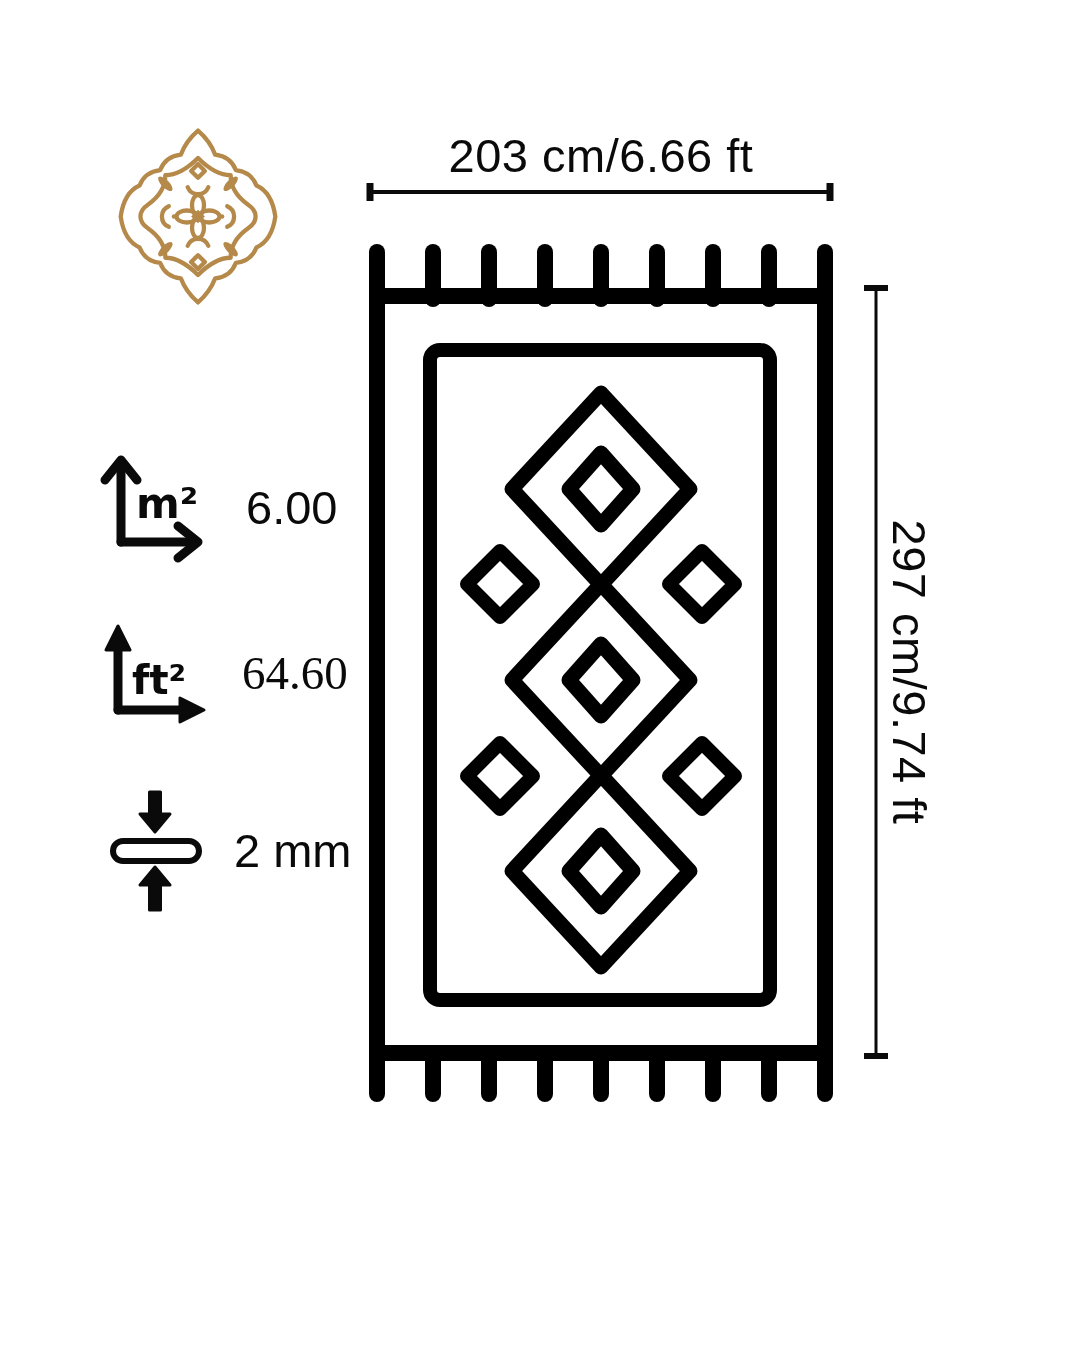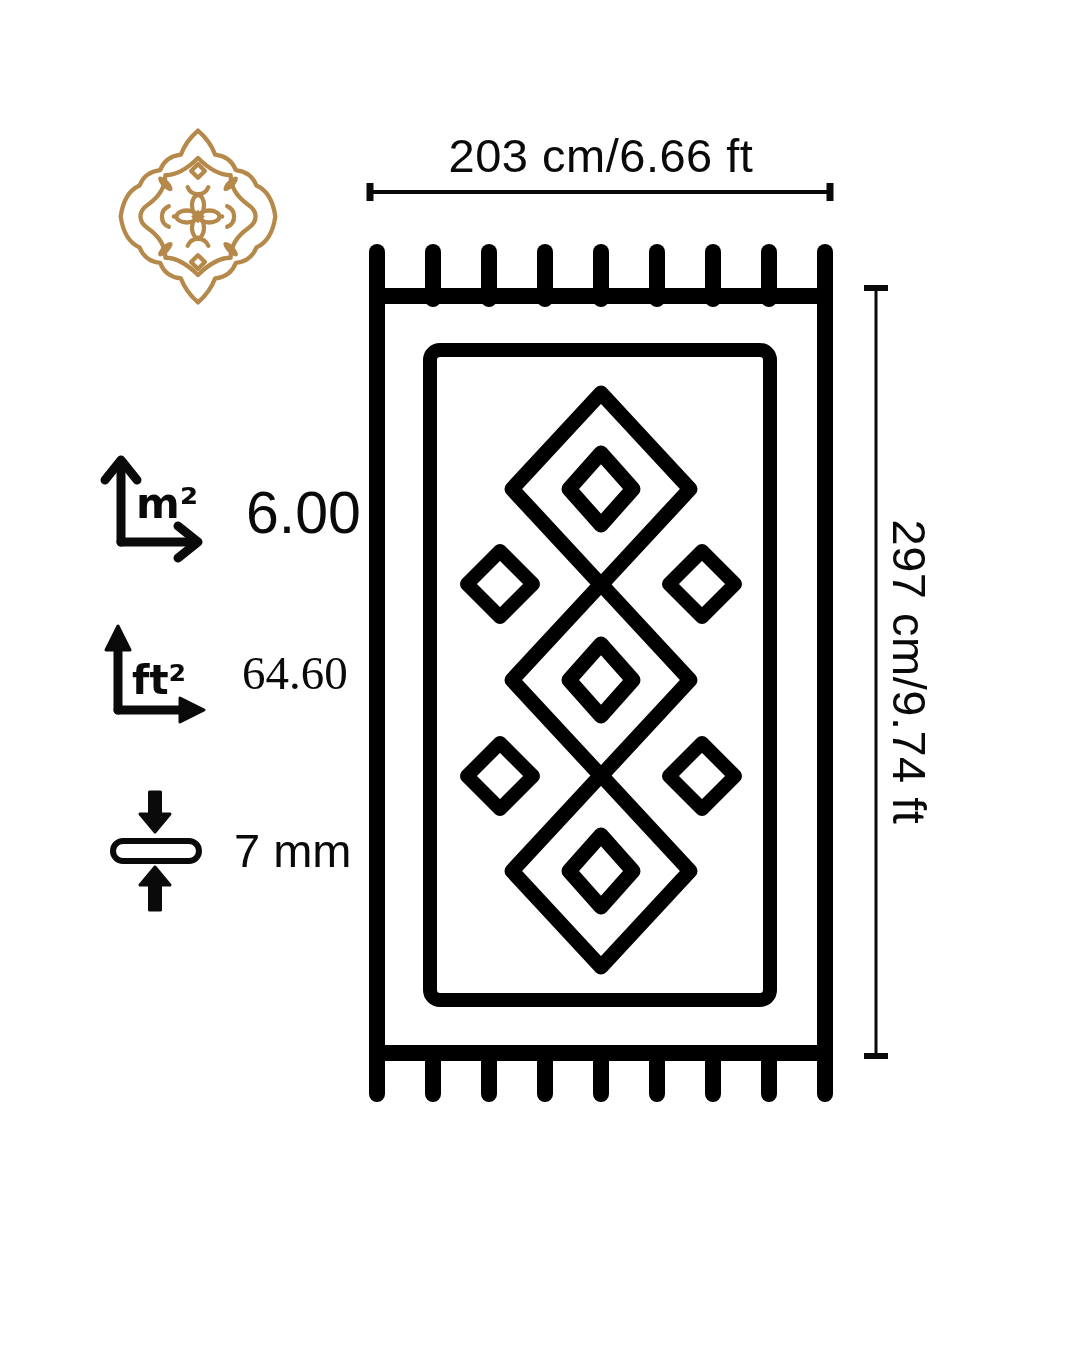--- a/index.html
+++ b/index.html
@@ -22,21 +22,21 @@
     writing-mode:vertical-rl;
     font-size:47px;letter-spacing:.5px;
   }
   .medallion{position:absolute;left:112px;top:122px;width:172px;height:189px;}
   .top-dim{position:absolute;left:366px;top:181px;width:468px;height:22px;}
   .right-dim{position:absolute;left:862px;top:282px;width:28px;height:780px;}
   .rug{position:absolute;left:368px;top:243px;width:466px;height:860px;}
   .icon-m2{position:absolute;left:98px;top:448px;width:110px;height:122px;}
   .icon-ft2{position:absolute;left:100px;top:620px;width:110px;height:112px;}
   .icon-th{position:absolute;left:106px;top:788px;width:100px;height:128px;}
-  .val-m2{left:246px;top:484px;font-size:59px;}
+  .val-m2{left:246px;top:484px;font-size:47px;}
   .val-ft2{left:242px;top:650px;font-size:47px;font-family:Liberation Serif, serif;}
   .val-th{left:234px;top:827px;font-size:47px;}
   .unit-label{font-family:"DejaVu Sans", sans-serif;font-weight:700;}
   svg{display:block;}
 </style>
 </head>
 <body>
 
 <div class="canvas">
 
@@ -170,15 +170,15 @@
   </svg>
   <div class="txt val-ft2">64.60</div>
 
   <svg class="icon-th" viewBox="0 0 100 128">
     <rect x="7" y="53" width="86" height="20" rx="10" fill="none" stroke="#0a0a0a" stroke-width="6"></rect>
     <g fill="#0a0a0a" stroke="#0a0a0a" stroke-width="3" stroke-linejoin="round">
       <path d="M43.5 4 L54.5 4 L54.5 26 L64 26 L49 44 L34 26 L43.5 26 Z"></path>
       <path d="M43.5 122 L54.5 122 L54.5 97 L64 97 L49 79 L34 97 L43.5 97 Z"></path>
     </g>
   </svg>
-  <div class="txt val-th">7 mm</div>
+  <div class="txt val-th">2 mm</div>
 
 </div>
 
 </body></html>

